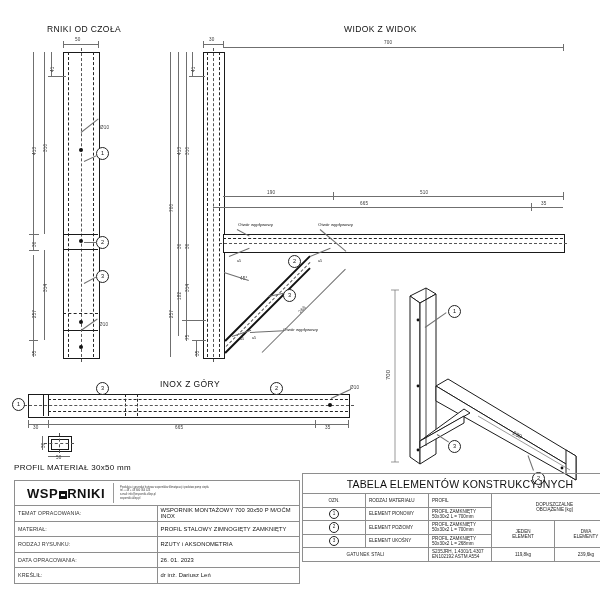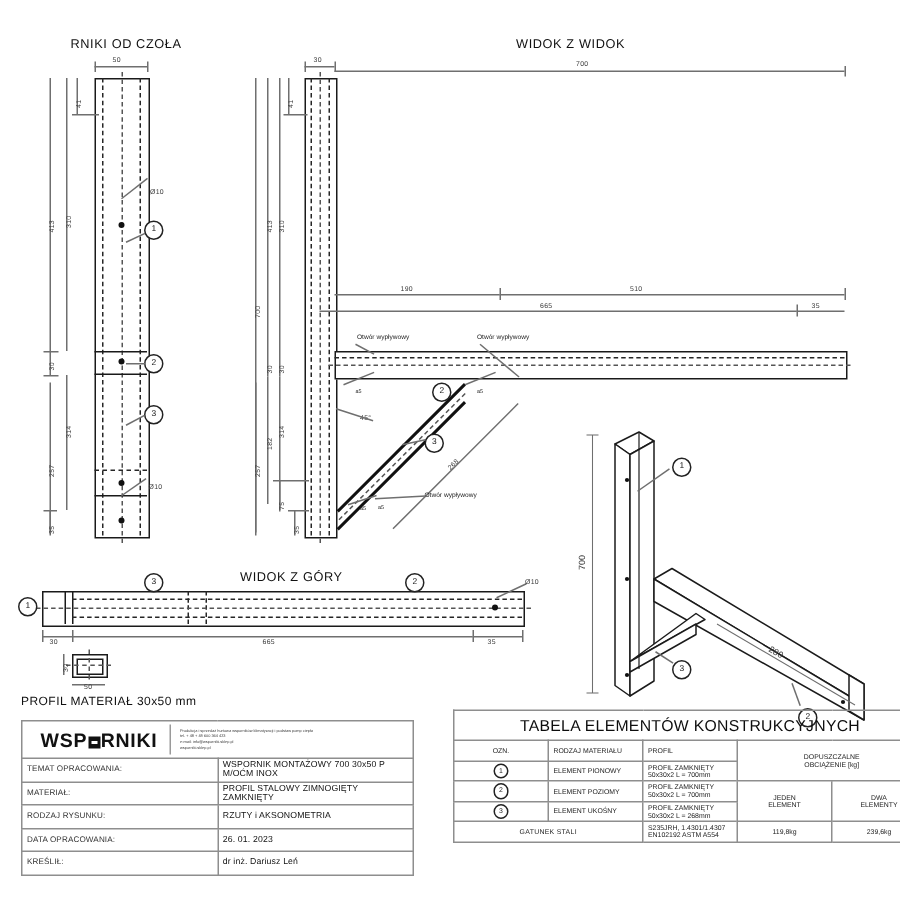--- a/index.html
+++ b/index.html
@@ -75,21 +75,21 @@
   .fill{position:absolute;background:#ffffff;border:1px solid #1a1a1a;}
   table{border-collapse:collapse;table-layout:fixed;}
   td,th{
     border:.8px solid #8e8e8e;
     padding:0 3px;
     font-size:5.3px;
     color:#1d1d1d;
     vertical-align:middle;
   }
   
-  #titleblock{position:absolute;left:14px;top:480px;width:262px;}
+  #titleblock{position:absolute;left:14px;top:480px;width:286px;}
   #titleblock td{height:14.5px;}
   .tbkey{width:84px;color:#333;font-size:5.4px;letter-spacing:.1px;}
   .tbval{font-size:5.8px;color:#111;letter-spacing:.1px;}
   .profhdr{
     position:absolute;left:14px;top:463px;
     font-size:8px;letter-spacing:.3px;color:#111;
   }
   
   .logocell{height:24px !important;padding:0 !important;}
   .logobox{display:flex;align-items:center;height:24px;}
@@ -320,21 +320,21 @@
     <text x="142" y="176" font-size="6" fill="#3b3b3b" transform="rotate(30 142 176)" font-family="Liberation Sans, sans-serif" id="isoDim280">280</text>
   </svg>
 
   <div class="balloon" style="left:448px;top:305px;">1</div>
   <div class="ln thin" style="left:425px;top:327px;width:26px;height:1px;transform:rotate(-35deg);transform-origin:left center;"></div>
   <div class="balloon" style="left:532px;top:472px;">2</div>
   <div class="ln thin" style="left:528px;top:455px;width:16px;height:1px;transform:rotate(70deg);transform-origin:left center;"></div>
   <div class="balloon" style="left:448px;top:440px;">3</div>
   <div class="ln thin" style="left:437px;top:434px;width:14px;height:1px;transform:rotate(33deg);transform-origin:left center;"></div>
 
-  <div class="vtitle" style="left:160px;top:379px;">WIDOK Z GÓRY</div>
+  <div class="vtitle" style="left:160px;top:379px;">INOX Z GÓRY</div>
 
   <div class="fill" style="left:28px;top:394px;width:320px;height:22px;"></div>
   <div class="ln v" style="left:43px;top:394px;height:22px;width:1.2px;"></div>
   <div class="ln v" style="left:48px;top:394px;height:22px;width:1.2px;"></div>
   <div class="dash" style="left:48px;top:399px;width:300px;"></div>
   <div class="dash" style="left:48px;top:411px;width:300px;"></div>
   <div class="dashv" style="left:125px;top:394px;height:22px;"></div>
   <div class="dashv" style="left:137px;top:394px;height:22px;"></div>
   <div class="cdash" style="left:24px;top:405px;width:330px;"></div>
   <div class="hole" style="left:328px;top:403px;"></div>

